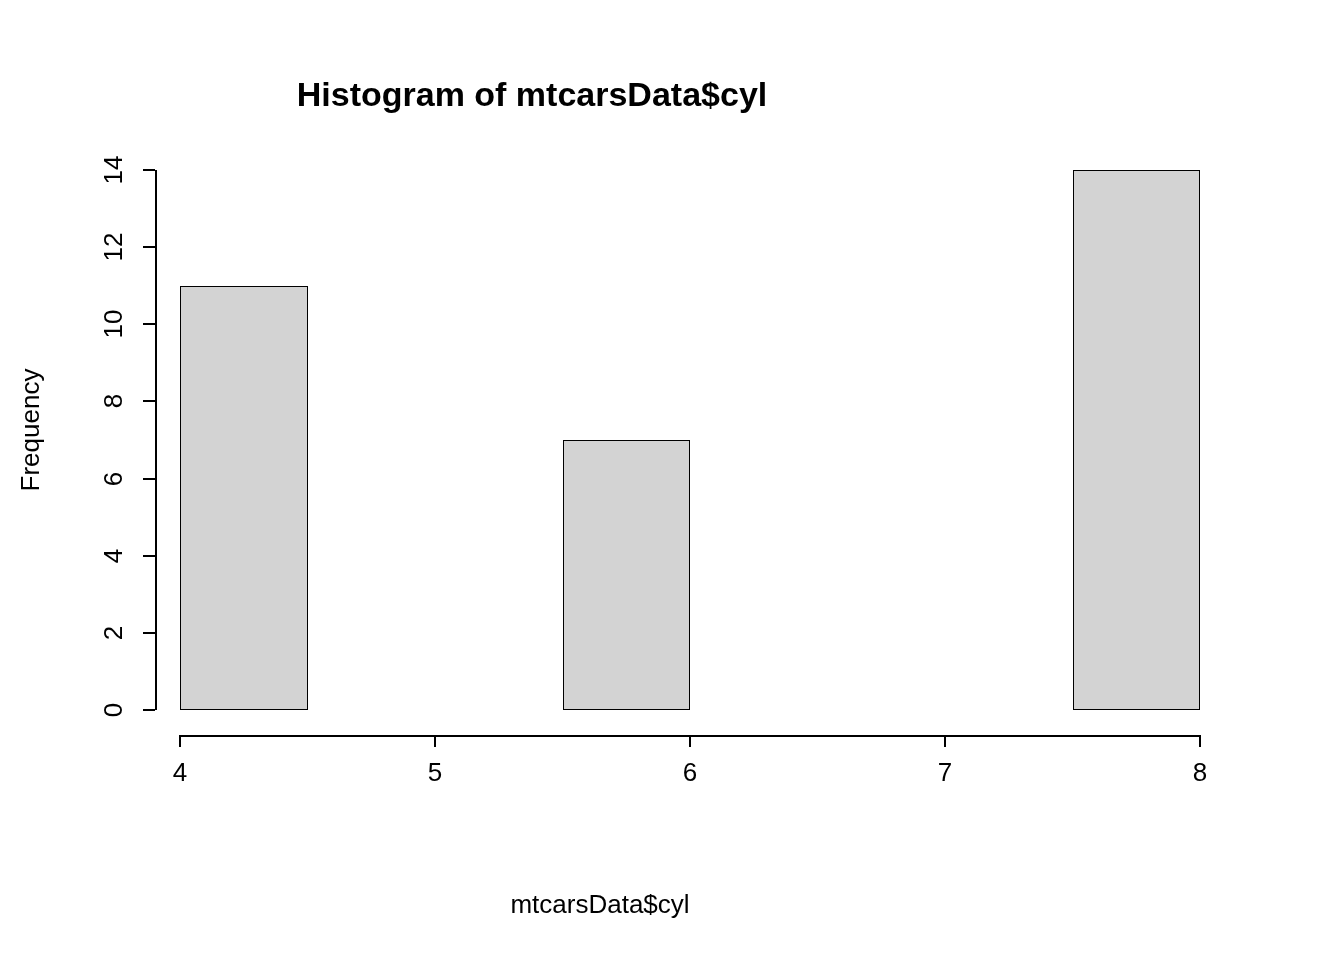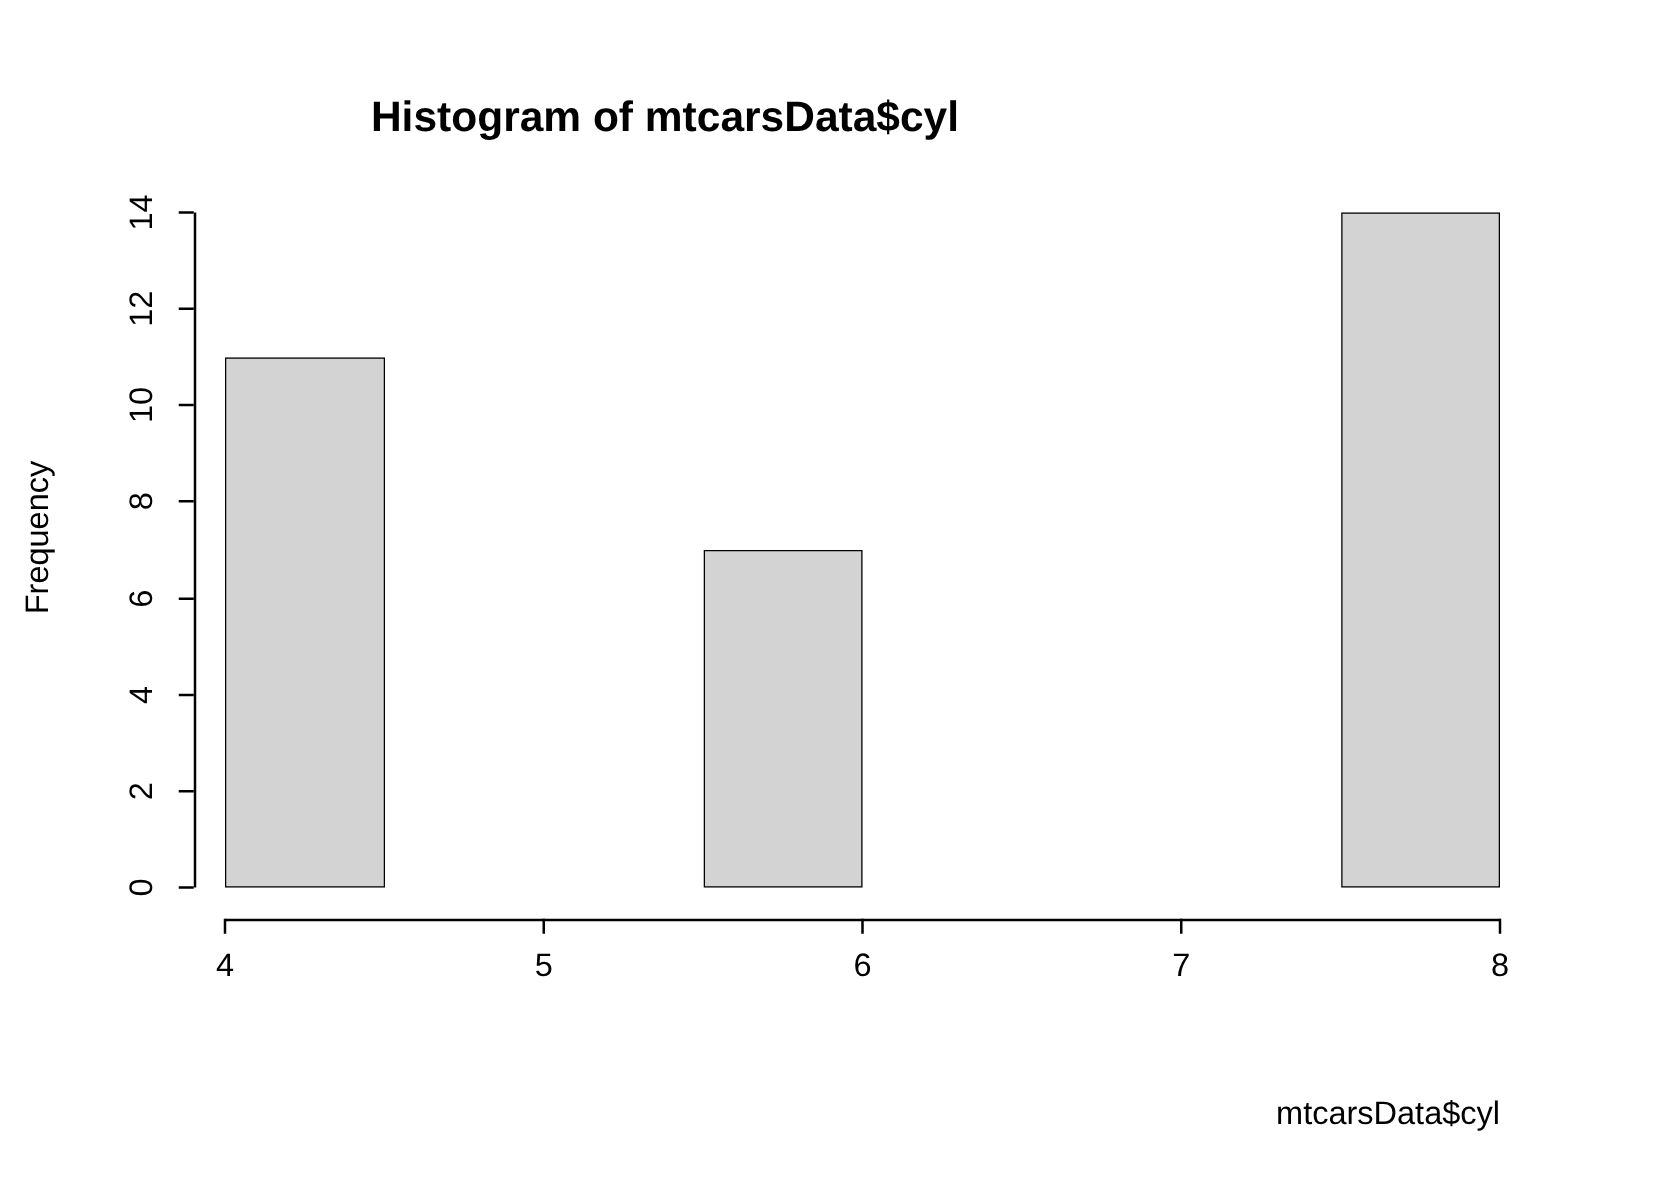--- a/index.html
+++ b/index.html
@@ -29,24 +29,24 @@
     position: absolute;
     left: 30px;
     top: 430px;
     transform: translate(-50%, -50%) rotate(-90deg);
     font-size: 26px;
     color: #000;
     white-space: nowrap;
   }
   .xlabel {
     position: absolute;
-    bottom: 54px;
+    bottom: 40px;
     left: 0;
     width: 1200px;
-    text-align: right;
+    text-align: center;
     font-size: 26px;
     color: #000;
   }
   .plot {
     position: absolute;
     left: 180px;
     top: 170px;
     width: 1020px;
     height: 540px;
   }

